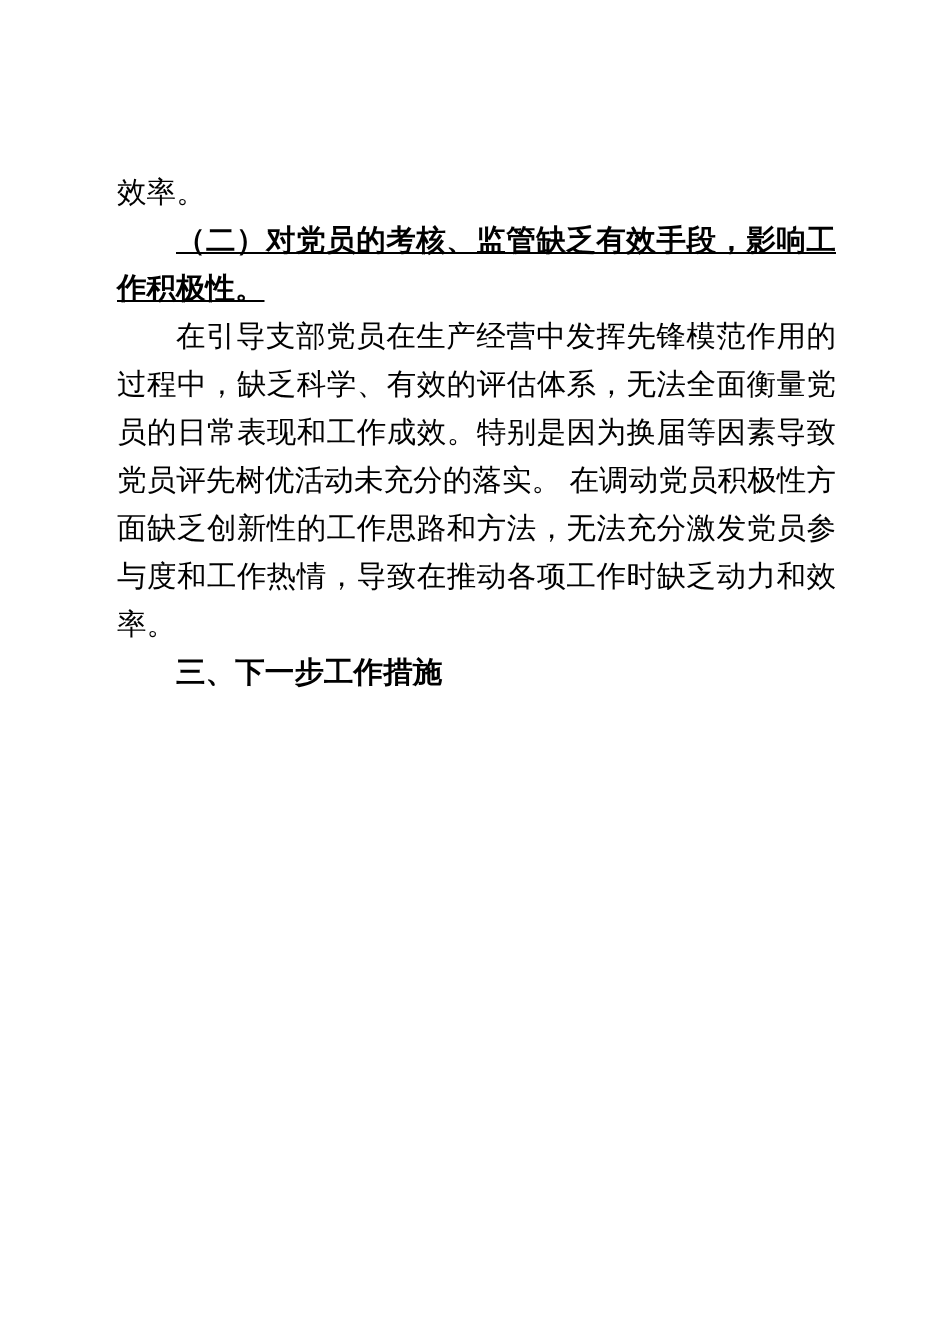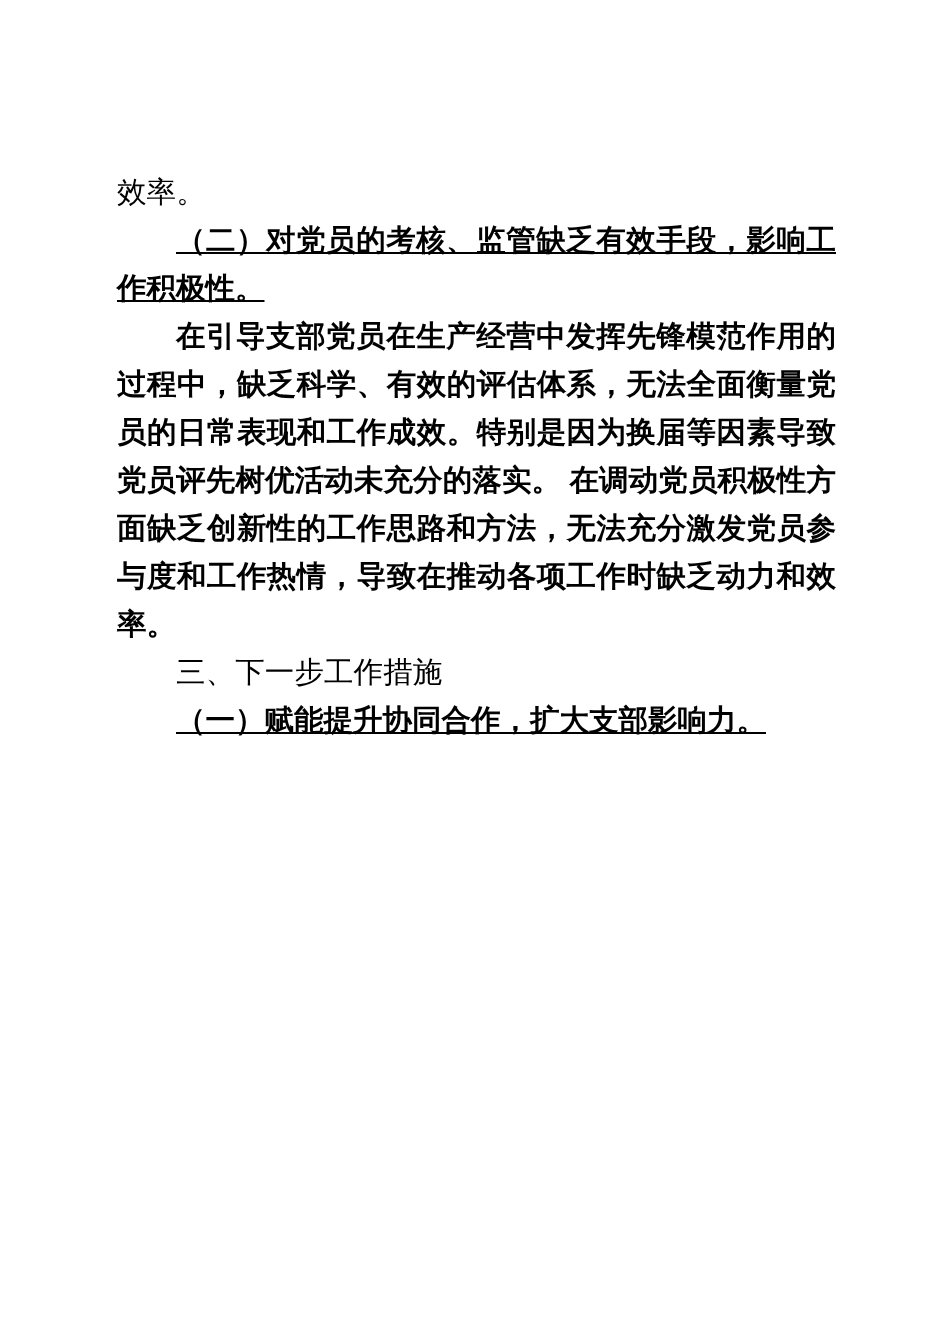--- a/index.html
+++ b/index.html
@@ -34,32 +34,31 @@
     text-align-last: left;
     letter-spacing: 0.1px;
     margin: 0;
     white-space: pre-wrap;
     word-break: break-all;
     font-weight: normal;
   }
   
   .para.indent {
     text-indent: 2em;
-    font-weight: bold;
   }
   
   .para.heading {
     font-weight: bold;
     text-indent: 2em;
     letter-spacing: 0px;
     text-decoration: underline;
   }
   
   .para.section {
-    font-weight: normal;
+    font-weight: bold;
     text-indent: 2em;
     text-align: left;
   }
   
   .para, .para.heading { text-align-last: left; }
 </style>
 </head>
 <body>
 
 <div class="page">
@@ -68,16 +67,15 @@
     <p class="para">效率。</p>
 
     <p class="para heading">（二）对党员的考核、监管缺乏有效手段，影响工作积极性。</p>
 
     <p class="para indent">在引导支部党员在生产经营中发挥先锋模范作用的过程中，缺乏科学、有效的评估体系，无法全面衡量党员的日常表现和工作成效。特别是因为换届等因素导致党员评先树优活动未充分的落实。 在调动党员积极性方面缺乏创新性的工作思路和方法，无法充分激发党员参与度和工作热情，导致在推动各项工作时缺乏动力和效率。</p>
 
 
 
     <p class="para section">三、下一步工作措施</p>
 
-    <p class="para heading">（一）赋能提升协同合作，扩大支部影响力。</p>
 
   </div>
 </div>
 
 </body></html>

